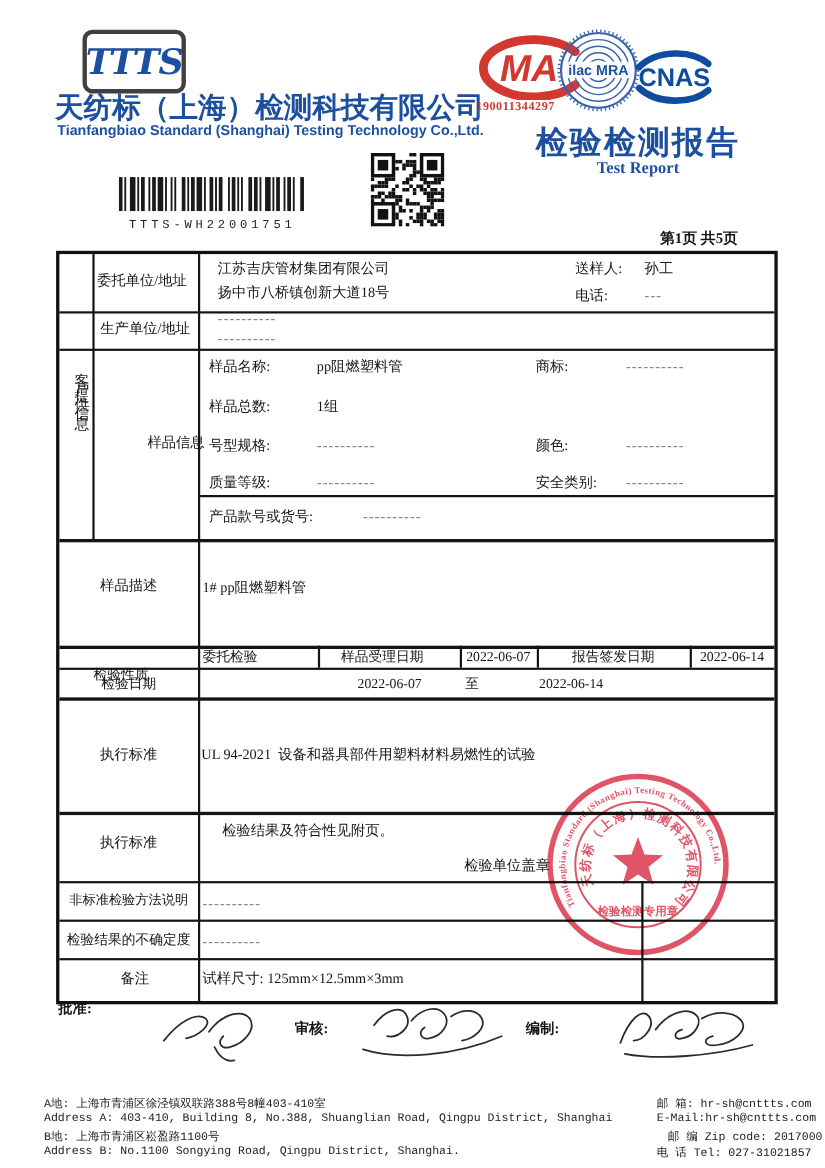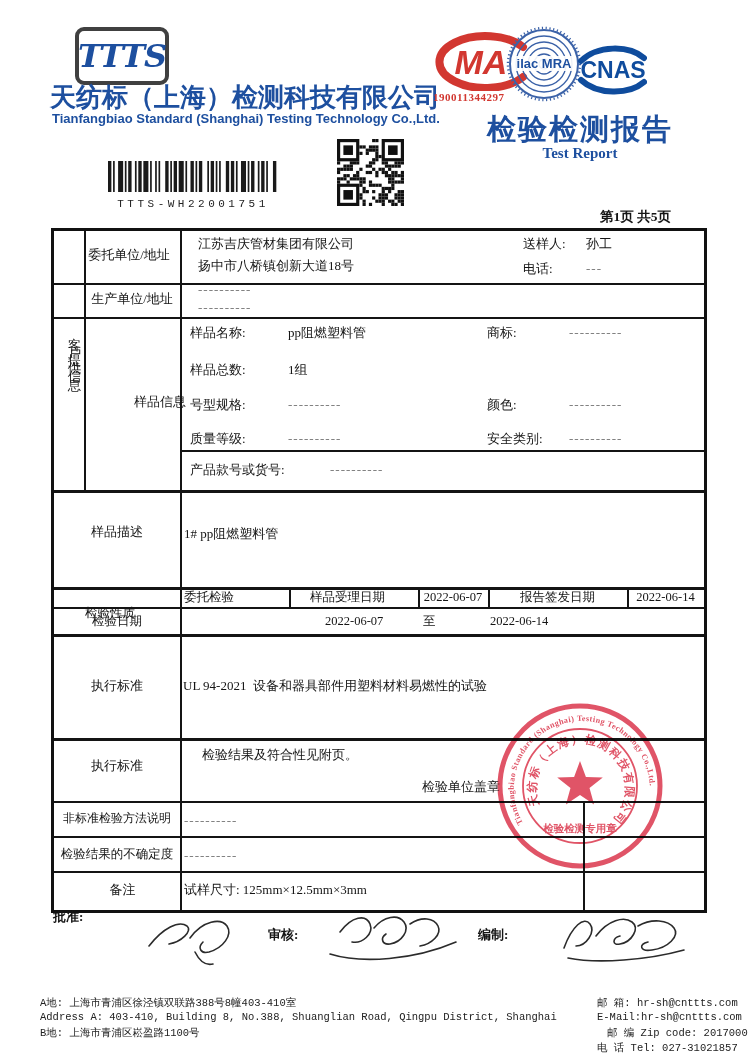--- a/index.html
+++ b/index.html
@@ -388,18 +388,19 @@
     <path d="M18,30 C30,14 44,12 48,22 C52,32 40,42 30,40 M52,26 C62,14 76,12 82,20 C88,28 80,40 68,42 C60,43 58,36 64,32 M88,22 C100,14 112,16 116,24 C120,32 110,42 98,44 M8,52 C40,62 92,58 134,40" fill="none" stroke="#2b2b2b" stroke-width="1.6" stroke-linecap="round"></path>
   </svg>
   <div class="sig-label" style="left:478px;top:926px;">编制:</div>
   <svg class="abs" style="left:548px;top:902px;" width="150" height="70">
     <path d="M16,46 C24,24 36,14 42,22 C48,30 38,44 28,44 M48,34 C60,18 76,14 84,20 C92,26 84,40 72,42 C64,44 64,36 72,34 M90,24 C104,16 120,18 126,26 C132,34 120,46 104,48 C92,50 90,42 100,40 M20,56 C50,62 100,58 136,48" fill="none" stroke="#2b2b2b" stroke-width="1.6" stroke-linecap="round"></path>
   </svg>
 
   <div class="footer" style="left:40px;top:996px;">A地: 上海市青浦区徐泾镇双联路388号8幢403-410室</div>
   <div class="footer" style="left:40px;top:1011px;">Address A: 403-410, Building 8, No.388, Shuanglian Road, Qingpu District, Shanghai</div>
   <div class="footer" style="left:40px;top:1026px;">B地: 上海市青浦区崧盈路1100号</div>
+  <div class="footer" style="left:40px;top:1041px;">Address B: No.1100 Songying Road, Qingpu District, Shanghai.</div>
   <div class="footer" style="left:597px;top:996px;">邮 箱: hr-sh@cnttts.com</div>
   <div class="footer" style="left:597px;top:1011px;">E-Mail:hr-sh@cnttts.com</div>
   <div class="footer" style="left:597px;top:1026px;padding-left:10px;">邮 编 Zip code: 2017000</div>
   <div class="footer" style="left:597px;top:1041px;">电 话 Tel: 027-31021857</div>
 
 </div>
 
 </body></html>

